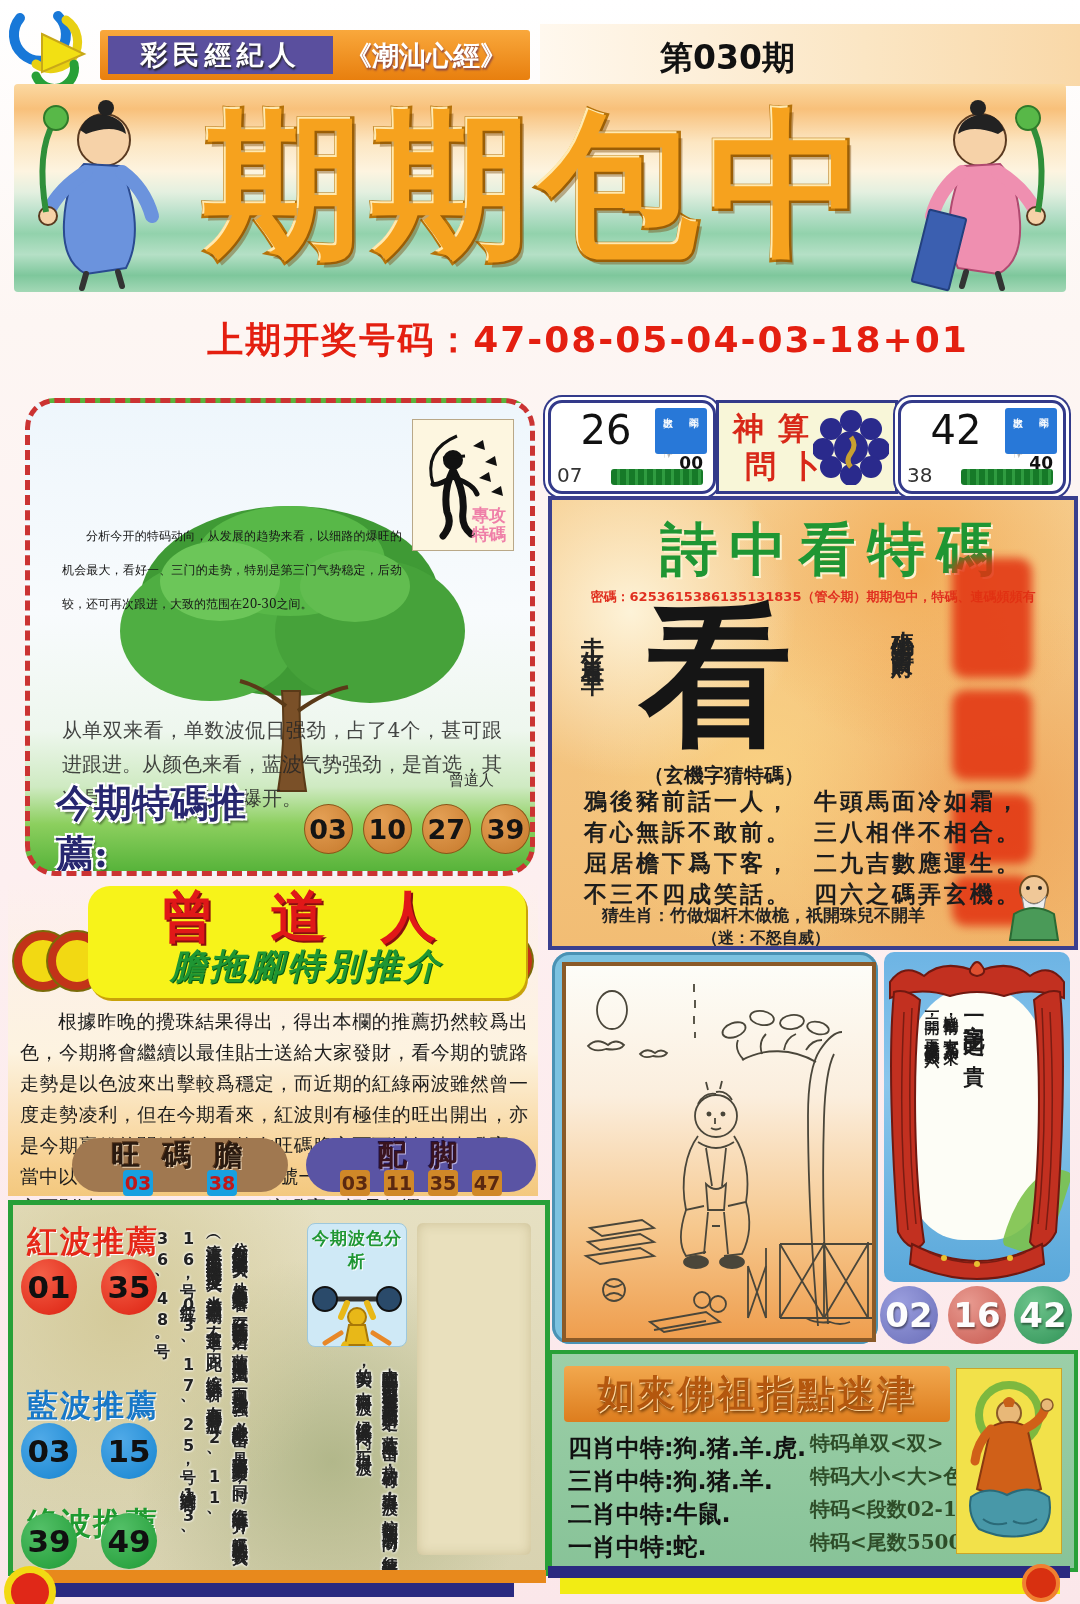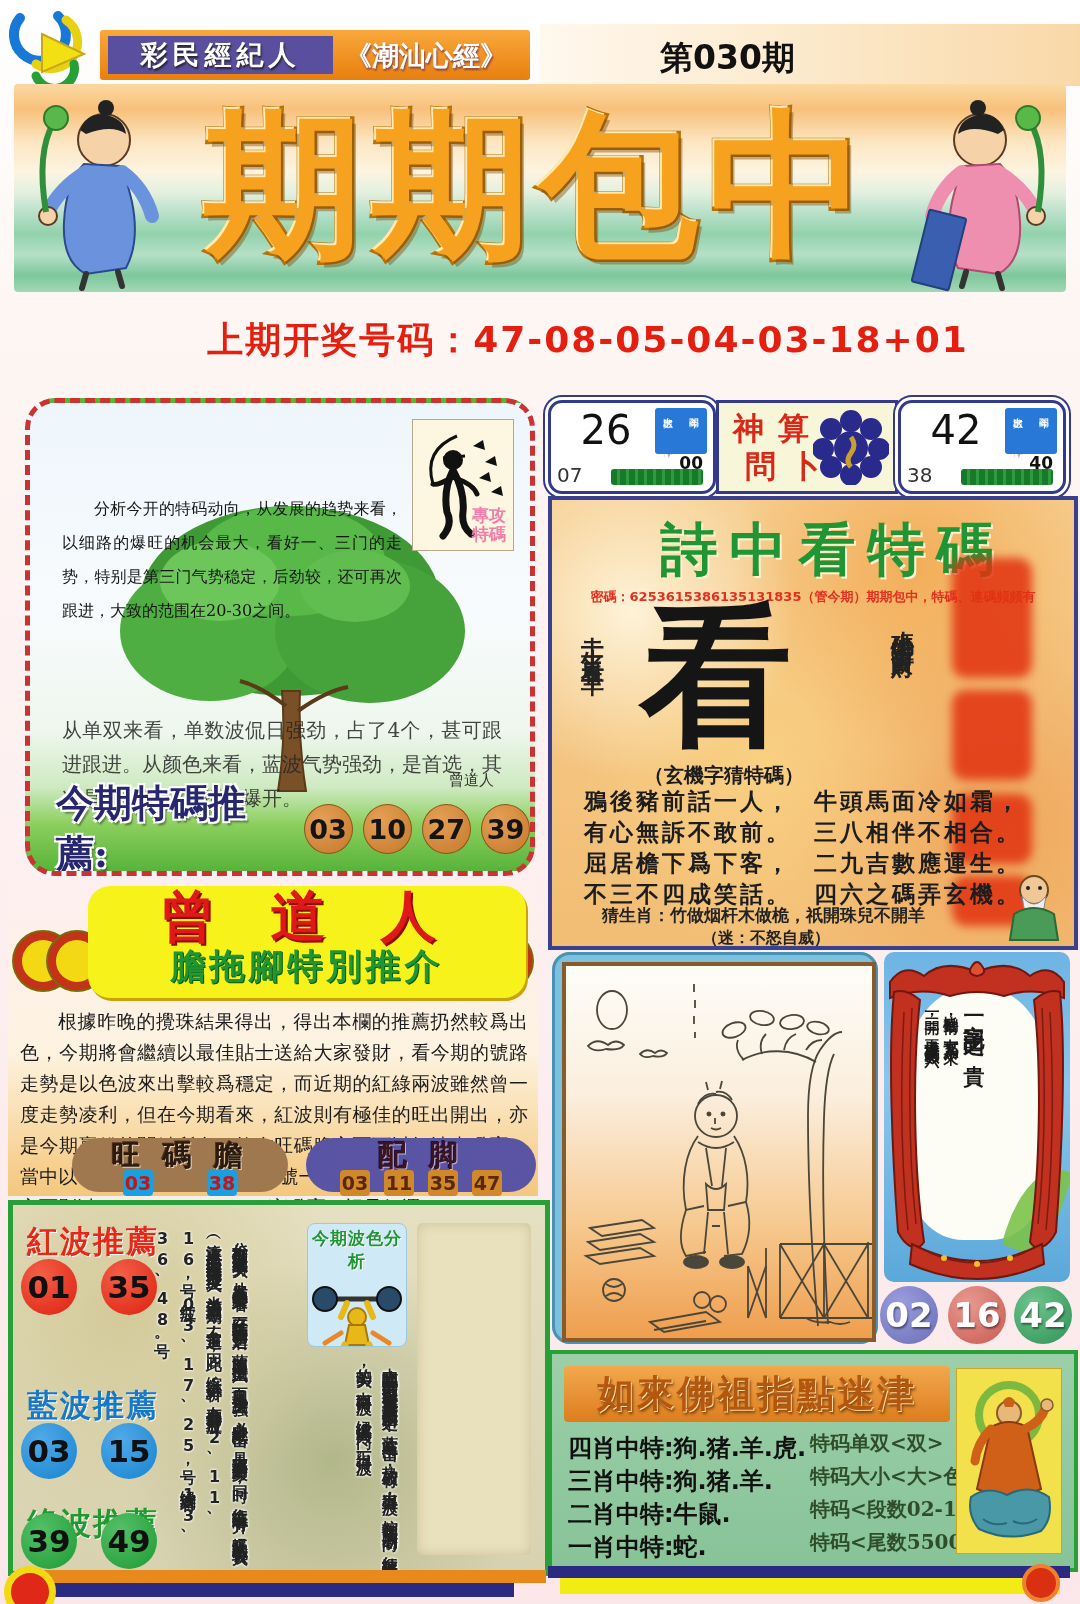--- a/index.html
+++ b/index.html
@@ -38,21 +38,21 @@
       font-weight:bold;color:#e41f10;letter-spacing:2px;padding-left:48px;}
 
   
   .tip-box{left:25px;top:398px;width:500px;height:468px;border:5px dashed #cb3332;
       border-radius:30px;overflow:hidden;
       background:linear-gradient(180deg,#eef6fc 0%,#f8fbfd 45%,#eef7ee 70%,#cfeac2 82%,#8ccf5e 90%,#57b33a 100%);}
   .tip-stamp{right:16px;top:16px;width:100px;height:130px;background:#fdf6e0;
       border:1px solid #b9a888;}
   .tip-stamp-label{right:4px;bottom:6px;width:40px;color:#ef7fa8;font-weight:bold;
       font-size:17px;line-height:19px;text-align:center;}
-  .tip-par{left:32px;top:89px;width:340px;font-size:16px;line-height:34px;color:#161616;
+  .tip-par{left:32px;top:116px;width:340px;font-size:12px;line-height:34px;color:#161616;
       text-indent:2em;text-align:justify;}
   .tip-par2{left:32px;top:310px;width:440px;font-size:20px;line-height:34px;color:#262626;
       text-align:justify;opacity:.85;}
   .tip-sign{right:36px;top:368px;font-size:15px;color:#333;}
   .tip-reco-row{left:26px;bottom:16px;height:52px;display:flex;align-items:center;gap:10px;}
   .tip-reco-label{font-size:38px;font-weight:bold;color:#27276f;
       text-shadow:-2px -2px 0 #fff,2px -2px 0 #fff,-2px 2px 0 #fff,2px 2px 0 #fff,3px 4px 2px rgba(0,0,0,.4);}
   .reco-ball{width:48px;height:48px;border-radius:50%;background:radial-gradient(circle at 35% 30%,#e4a055,#c6792c);
       border:1px solid #8a5417;display:flex;align-items:center;justify-content:center;
       font-size:27px;font-weight:bold;color:#141414;}
@@ -99,21 +99,21 @@
       font-family:"DejaVu Serif","Liberation Serif",serif;}
 
   
   .zeng{left:8px;top:876px;width:530px;height:320px;
       background:linear-gradient(180deg,rgba(255,255,255,0) 0%,#fdf3e0 55%,#f7d090 90%,#f3c87e 100%);}
   .zeng-banner{left:80px;top:10px;width:438px;height:112px;background:#f7f31a;border-radius:22px;
       box-shadow:2px 3px 0 #c9a20a;text-align:center;}
   .zeng-title{margin-top:2px;font-size:55px;font-weight:bold;color:#e01818;line-height:56px;
       letter-spacing:18px;text-shadow:2px 2px 0 #8a0f0f;}
   .zeng-sub{font-size:35px;font-weight:bold;color:#1f9633;line-height:44px;letter-spacing:4px;
-      text-shadow:1px 1px 0 #0a5a14;}
+      text-shadow:1px 1px 0 #0a5a14;font-style:italic;}
   .ring{position:absolute;width:42px;height:42px;border-radius:50%;background:#f2d913;
       border:8px solid #c23318;box-shadow:0 0 0 2px #7a6a08;}
   .zeng-par{left:12px;top:130px;width:508px;font-size:19px;line-height:31px;color:#1c1c1c;
       text-align:justify;text-indent:2em;}
   .pill{position:absolute;top:262px;height:54px;border-radius:27px;display:flex;
       align-items:center;justify-content:center;gap:14px;flex-wrap:wrap;}
   .pill-dan{left:64px;width:216px;background:#a07850;}
   .pill-leg{left:298px;width:230px;background:#5a54a4;}
   .pill-label{width:100%;text-align:center;font-size:29px;font-weight:bold;color:#2a1a10;
       line-height:26px;margin-top:4px;letter-spacing:6px;

